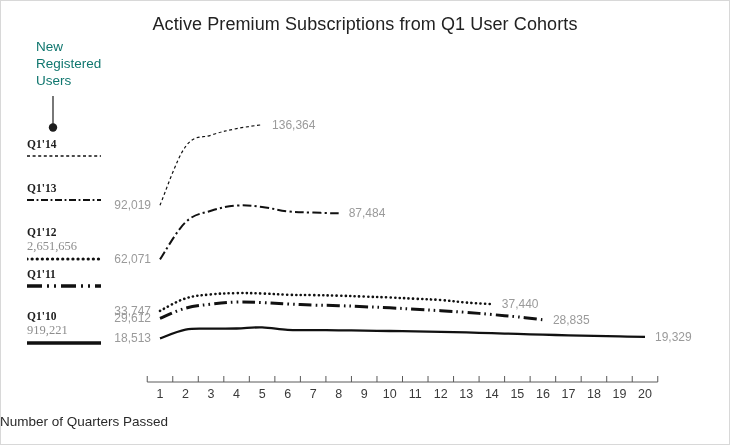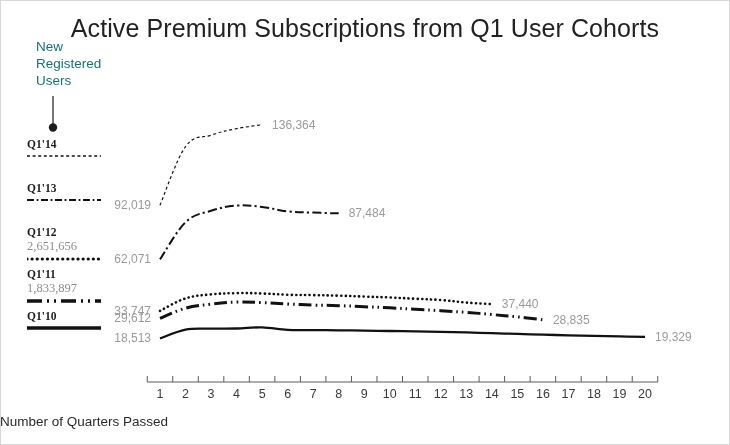--- a/index.html
+++ b/index.html
@@ -14,21 +14,21 @@
   #frame{
     position:absolute;inset:0;
     border:1px solid #d8d8d8;
     box-sizing:border-box;
     background:#fff;
   }
   #chart-title{
     position:absolute;
     left:0;right:0;top:14px;
     text-align:center;
-    font-size:25px;
+    font-size:18px;
     font-weight:400;
     color:#222;
     letter-spacing:.1px;
   }
   #legend{
     position:absolute;
     left:36px;top:38px;
     width:88px;
   }
   #legend-title{
@@ -117,27 +117,27 @@
     </div>
     <div class="legend-entry" style="top: 226px;">
       <div class="legend-cohort">Q1'12</div>
       <div class="legend-count">2,651,656</div>
       <svg class="legend-swatch" width="74" height="8">
         <line x1="0" x2="74" y1="4" y2="4" stroke="#111111" stroke-width="3.2" stroke-linecap="round" stroke-dasharray="0.1,5"></line>
       </svg>
     </div>
     <div class="legend-entry" style="top: 268px;">
       <div class="legend-cohort">Q1'11</div>
-      <div class="legend-count">1,833,897</div>
       <svg class="legend-swatch" width="74" height="8">
         <line x1="0" x2="74" y1="4" y2="4" stroke="#111111" stroke-width="3.4" stroke-linecap="butt" stroke-dasharray="15,5,2,5,2,5"></line>
       </svg>
     </div>
     <div class="legend-entry" style="top: 310px;">
       <div class="legend-cohort">Q1'10</div>
+      <div class="legend-count">919,221</div>
       <svg class="legend-swatch" width="74" height="8">
         <line x1="0" x2="74" y1="4" y2="4" stroke="#111111" stroke-width="3.4" stroke-linecap="butt"></line>
       </svg>
     </div>
   </div>
 
 <svg id="plot" width="730" height="445">
   <g id="series-layer">
       <path d="M160.00,205.14C164.59,194.60 176.34,159.20 185.53,146.60C194.72,134.01 201.86,138.41 211.05,135.18C220.24,131.95 227.39,130.53 236.58,128.65C245.77,126.77 257.51,125.43 262.11,124.73" fill="none" stroke="#111111" stroke-width="1.2" stroke-linecap="butt" stroke-linejoin="round" stroke-dasharray="3,2.6"></path>
       <path d="M160.00,259.44C164.59,252.74 176.34,230.98 185.53,222.22C194.72,213.46 201.86,213.80 211.05,210.79C220.24,207.79 227.39,206.22 236.58,205.54C245.77,204.85 252.92,205.94 262.11,206.99C271.29,208.03 278.44,210.33 287.63,211.34C296.82,212.35 303.97,212.24 313.16,212.61C322.35,212.97 334.09,213.23 338.68,213.36" fill="none" stroke="#111111" stroke-width="2" stroke-linecap="butt" stroke-linejoin="round" stroke-dasharray="9,3.2,2.2,3.2"></path>

